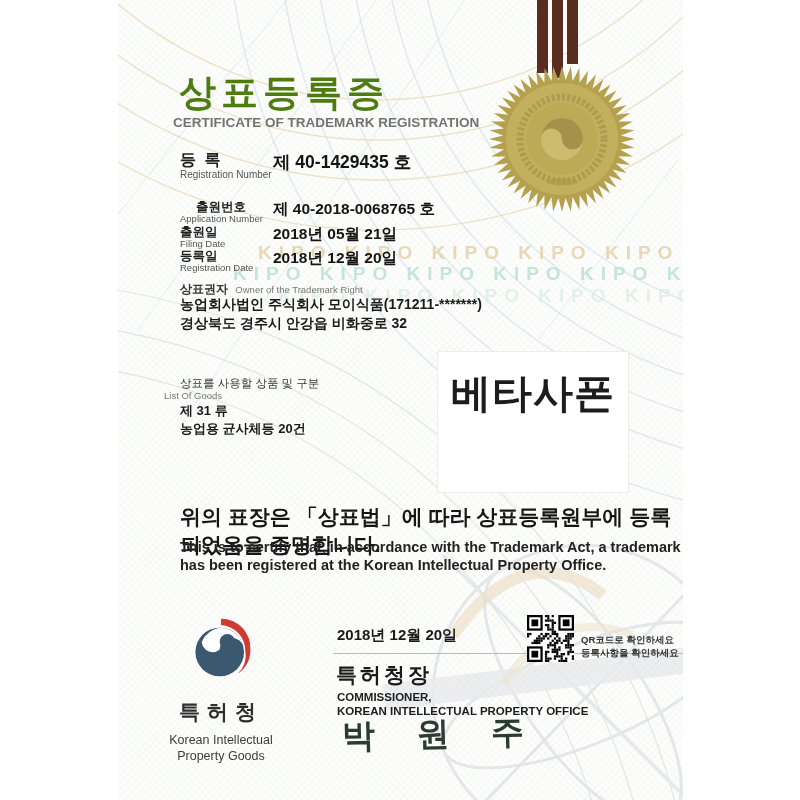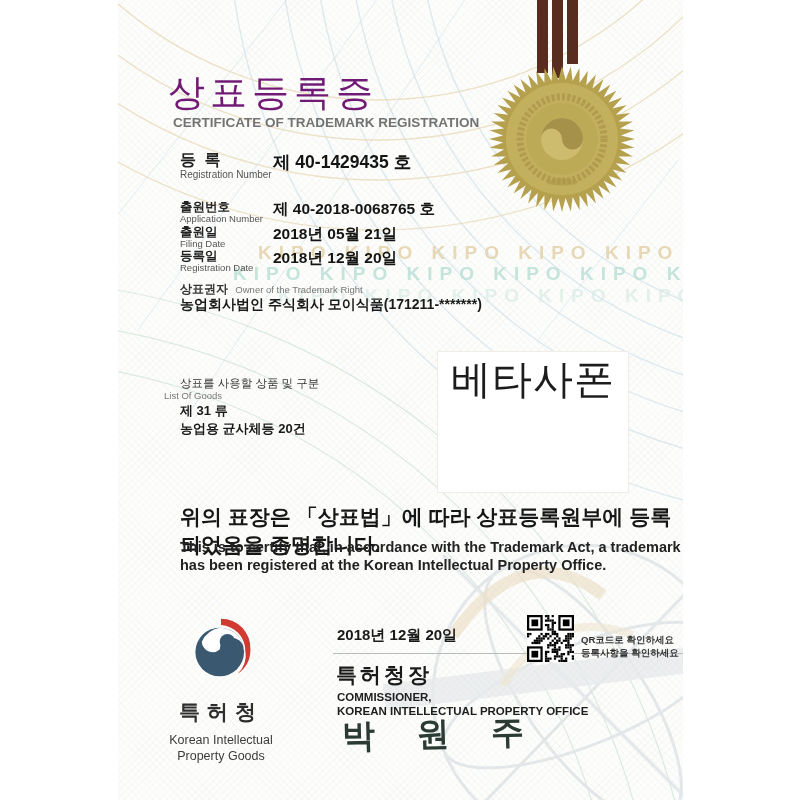--- a/index.html
+++ b/index.html
@@ -16,40 +16,40 @@
   .bgsvg { position:absolute; inset:0; }
 
   .kipo-row { position:absolute; font-weight:bold; font-size:19px; letter-spacing:7px; white-space:nowrap; }
   .kipo-row.r1 { top:242px; left:140px; color:#e4d2ac; opacity:.85; }
   .kipo-row.r2 { top:263px; left:115px; color:#bfe2d9; opacity:.9; }
   .kipo-row.r3 { top:285px; left:160px; color:#d9ece6; opacity:.7; }
 
   .ribbon { position:absolute; top:0; width:11px; background:#592c20; }
   .seal { position:absolute; left:371px; top:66px; width:146px; height:146px; }
 
-  .title-ko { position:absolute; left:50px; top:68px; font-size:37px; font-weight:400; letter-spacing:5px; color:#701a75; }
+  .title-ko { position:absolute; left:61px; top:68px; font-size:37px; font-weight:700; letter-spacing:5px; color:#4d7c0f; }
   .title-en { position:absolute; left:55px; top:115px; font-size:13.5px; font-weight:700; color:#737373; }
 
   .lab-ko { font-weight:700; color:#222; }
   .lab-en { color:#555; font-size:10px; }
   .field-label { position:absolute; left:62px; line-height:1.15; }
   .field-value { position:absolute; left:155px; font-weight:700; color:#141414; }
 
   .owner-label { position:absolute; left:62px; top:281px; font-size:12px; font-weight:700; color:#333; }
   .owner-label .en { font-weight:400; font-size:9.5px; color:#777; margin-left:4px; }
   .owner-name { position:absolute; left:62px; top:296px; font-size:14px; font-weight:700; }
   .owner-addr { position:absolute; left:62px; top:315px; font-size:14px; font-weight:700; }
 
   .goods-label { position:absolute; left:62px; top:376px; font-size:11.5px; font-weight:400; color:#333; }
   .goods-en { position:absolute; left:46px; top:390px; font-size:9.5px; color:#777; }
   .goods-class { position:absolute; left:62px; top:402px; font-size:13px; font-weight:700; }
   .goods-items { position:absolute; left:62px; top:420px; font-size:13px; font-weight:700; }
 
   .tm-box { position:absolute; left:319px; top:351px; width:192px; height:142px; background:#ffffff; border:1px solid #f0ede6; }
-  .tm-text { margin-top:0; text-align:center; font-family:"DejaVu Serif", serif; font-size:40px; color:#1c1c1c; letter-spacing:1px; }
+  .tm-text { margin-top:14px; text-align:center; font-family:"DejaVu Serif", serif; font-size:40px; color:#1c1c1c; letter-spacing:1px;font-weight:bold; }
 
   .stmt-ko { position:absolute; left:62px; top:503px; font-size:21px; font-weight:700; color:#161616; }
   .stmt-en { position:absolute; left:62px; top:539px; font-size:14.5px; font-weight:700; color:#222; line-height:17.5px; }
 
   .issue-date { position:absolute; left:219px; top:626px; font-size:15px; font-weight:600; }
   .divider { position:absolute; left:215px; top:653px; width:350px; height:1px; background:#b9bcbc; }
   .qr { position:absolute; left:409px; top:615px; width:47px; height:47px; background:#fff; }
   .qr-note { position:absolute; left:463px; top:633px; font-size:9.5px; font-weight:700; color:#333; line-height:13px; white-space:nowrap; }
   .comm-ko { position:absolute; left:218px; top:661px; font-size:21px; font-weight:800; letter-spacing:3px; }
   .comm-en { position:absolute; left:219px; top:690px; font-size:11.5px; font-weight:700; line-height:14px; color:#1d1d1d; }
@@ -128,21 +128,21 @@
     <div class="title-ko">상표등록증</div>
     <div class="title-en">CERTIFICATE OF TRADEMARK REGISTRATION</div>
 
     <div class="field-label" style="top:151px;">
       <div class="lab-ko" style="font-size:16px;letter-spacing:2px;">등 록</div>
       <div class="lab-en">Registration Number</div>
     </div>
     <div class="field-value" style="top:150px;font-size:17.5px;">제 40-1429435 호</div>
 
     <div class="field-label" style="top:200px;">
-      <div class="lab-ko" style="font-size:12.5px;">출원번호</div>
+      <div class="lab-ko" style="font-size:12.5px;margin-left:16px;">출원번호</div>
       <div class="lab-en" style="font-size:9.5px;">Application Number</div>
     </div>
     <div class="field-value" style="top:199px;font-size:15.5px;">제 40-2018-0068765 호</div>
 
     <div class="field-label" style="top:225px;">
       <div class="lab-ko" style="font-size:12.5px;">출원일</div>
       <div class="lab-en" style="font-size:9.5px;">Filing Date</div>
     </div>
     <div class="field-value" style="top:224px;font-size:15.5px;">2018년 05월 21일</div>
 
@@ -150,20 +150,21 @@
       <div class="lab-ko" style="font-size:12.5px;">등록일</div>
       <div class="lab-en" style="font-size:9.5px;">Registration Date</div>
     </div>
     <div class="field-value" style="top:248px;font-size:15.5px;">2018년 12월 20일</div>
 
     <div class="owner-label">
       <span>상표권자</span>
       <span class="en">Owner of the Trademark Right</span>
     </div>
     <div class="owner-name">농업회사법인 주식회사 모이식품(171211-*******)</div>
+    <div class="owner-addr">경상북도 경주시 안강읍 비화중로  32</div>
 
     <div class="goods-label">상표를 사용할 상품 및 구분</div>
     <div class="goods-en">List Of Goods</div>
     <div class="goods-class">제 31 류</div>
     <div class="goods-items">농업용 균사체등 20건</div>
 
     <div class="tm-box">
       <div class="tm-text">베타사폰</div>
     </div>
 

